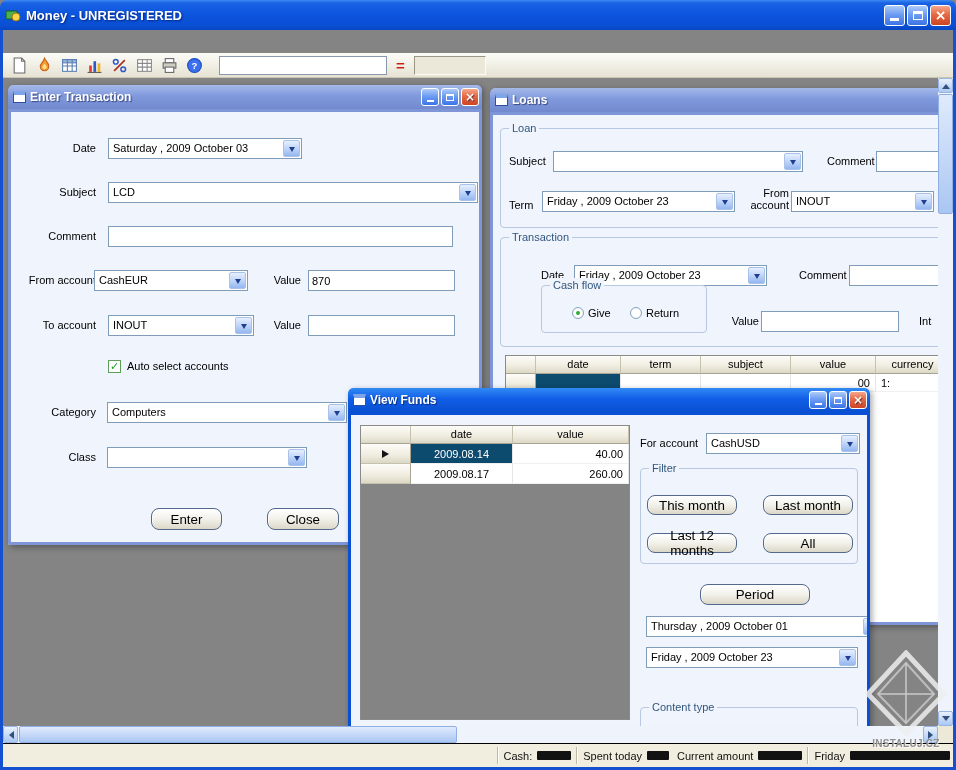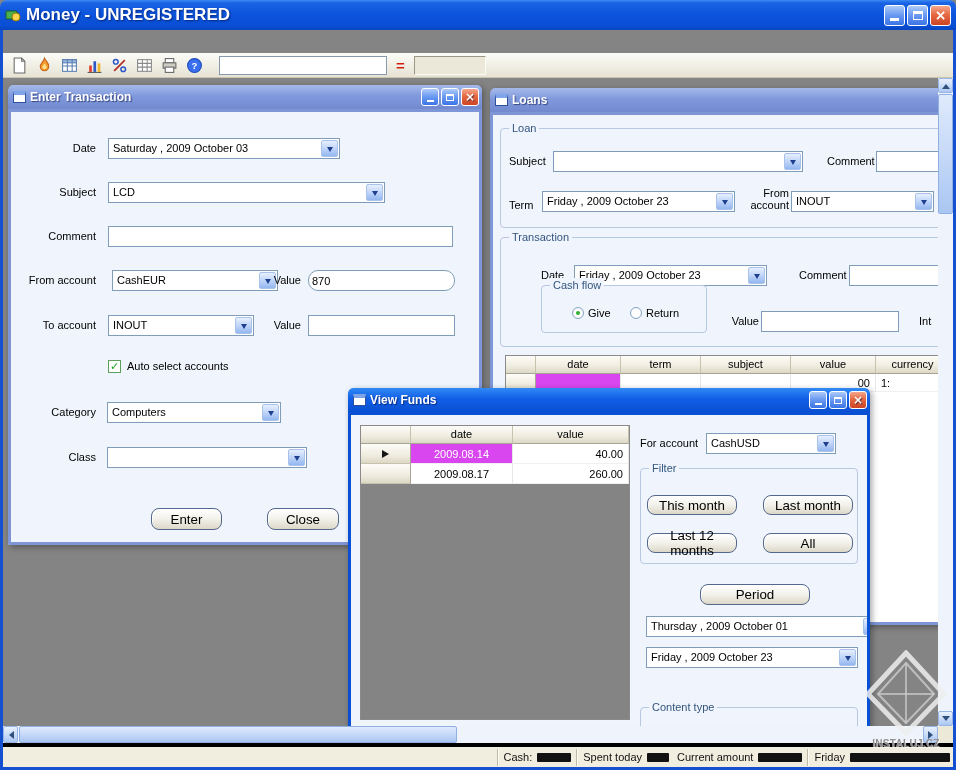--- a/index.html
+++ b/index.html
@@ -4,21 +4,21 @@
 <style>
   *{margin:0;padding:0;box-sizing:border-box}
   html,body{width:956px;height:770px}
   body{font-family:"Liberation Sans",sans-serif;font-size:11px;color:#000;background:#fff}
   .app{position:relative;width:956px;height:770px;background:#848484;overflow:hidden}
   .abs{position:absolute}
   
   .titlebar{left:0;top:0;width:956px;height:30px;border-radius:7px 7px 0 0;
     background:linear-gradient(180deg,#3a8af3 0%,#1b63e4 10%,#0c55de 45%,#0a4fd4 85%,#0846c2 100%);
     display:flex;align-items:center;padding:0 5px;color:#fff}
-  .title-text{font-weight:bold;font-size:17px;text-shadow:1px 1px 2px rgba(0,12,70,.65);margin-left:5px;flex:1}
+  .title-text{font-weight:bold;font-size:13px;text-shadow:1px 1px 2px rgba(0,12,70,.65);margin-left:5px;flex:1}
   .capbtn{width:21px;height:21px;border:1px solid #fff;border-radius:3px;margin-left:2px;display:flex;align-items:center;justify-content:center;
     background:linear-gradient(180deg,#aecbf8,#6d9cf2 45%,#3a74e6)}
   .capbtn.close{background:linear-gradient(180deg,#f5a78d,#e66a43 45%,#cc4424)}
   .g-min{width:9px;height:3px;background:#fff;margin-top:9px}
   .g-max{width:10px;height:9px;border:1px solid #fff;border-top:3px solid #fff}
   .g-x{color:#fff;font-weight:bold;font-size:14px;line-height:1;font-family:"DejaVu Sans",sans-serif}
   
   .menubar{left:3px;top:30px;width:950px;height:23px;background:#f1efe2;display:flex;align-items:center;padding-left:6px;border-bottom:1px solid #dedacb}
   .menu-item{padding:3px 9px}
   .toolbar{left:3px;top:53px;width:950px;height:25px;background:linear-gradient(180deg,#fcfcf8,#e6e3d4);border-bottom:1px solid #c9c5b2;display:flex;align-items:center;padding-left:4px}
@@ -56,33 +56,33 @@
   .chk{position:absolute;width:13px;height:13px;border:1px solid #5d9e5d;background:#fff;display:flex;align-items:center;justify-content:center}
   .tick{color:#1ca11c;font:bold 11px "DejaVu Sans",sans-serif;margin-top:-1px}
   .radio{position:absolute;width:12px;height:12px;border:1px solid #86a5c5;border-radius:50%;background:radial-gradient(#fff 55%,#e4e4e4)}
   .radio.sel::after{content:"";position:absolute;left:3px;top:3px;width:4px;height:4px;border-radius:50%;background:#2fae2f}
   
   .tbl{position:absolute;border:1px solid #8a8a8a;background:#fff;overflow:hidden}
   .flexrow{display:flex}
   .th{height:18px;line-height:17px;text-align:center;background:linear-gradient(180deg,#fdfcf8,#efecdf 60%,#dcd8c5);border-right:1px solid #c6c2ae;border-bottom:1px solid #a8a495;overflow:hidden}
   .rowsel{background:linear-gradient(180deg,#fdfcf8,#efecdf 60%,#dcd8c5);border-right:1px solid #a8a495;border-bottom:1px solid #c6c2ae;display:flex;align-items:center;justify-content:center}
   .td{border-right:1px solid #e6e6e6;border-bottom:1px solid #f0f0f0;padding:0 5px;overflow:hidden;white-space:nowrap;background:#fff}
-  .td.sel{background:#d946ef;color:#fff}
+  .td.sel{background:#0c4a6e;color:#fff}
   .marker{width:0;height:0;border-left:7px solid #151515;border-top:4px solid transparent;border-bottom:4px solid transparent}
   
   .vscroll{left:938px;top:78px;width:15px;height:648px;background:#eff3fb}
   .hscroll{left:3px;top:726px;width:935px;height:17px;background:#eff3fb}
   .sbtn{position:absolute;background:linear-gradient(180deg,#e9f1fd,#cadcf8 50%,#abc8f2);border:1px solid #97b5e4;border-radius:2px;display:flex;align-items:center;justify-content:center}
   .thumb{position:absolute;background:linear-gradient(180deg,#dfeafc,#c6d9f8 50%,#a9c6f2);border:1px solid #90b0e4;border-radius:2px}
   .tri-up{width:0;height:0;border:4px solid transparent;border-bottom:5px solid #30507e;margin-top:-3px}
   .tri-down{width:0;height:0;border:4px solid transparent;border-top:5px solid #30507e;margin-bottom:-3px}
   .tri-left{width:0;height:0;border:4px solid transparent;border-right:5px solid #30507e;margin-left:-3px}
   .tri-right{width:0;height:0;border:4px solid transparent;border-left:5px solid #30507e;margin-right:-3px}
   .corner{left:938px;top:726px;width:15px;height:17px;background:#ece9d8}
-  .statusbar{left:3px;top:743px;width:950px;height:24px;background:#f1eee0;border-top:4px solid #000000;display:flex;align-items:center;color:#111}
+  .statusbar{left:3px;top:743px;width:950px;height:24px;background:#f1eee0;border-top:1px solid #000000;display:flex;align-items:center;color:#111}
   .spanel{display:flex;align-items:center;white-space:nowrap;padding:0 3px}
   .sdiv{width:2px;height:17px;border-left:1px solid #bdb9a5;border-right:1px solid #fffef6;margin:0 2px}
   .scrib{display:inline-block;height:9px;background:#121212;margin-left:5px;border-radius:1px}
   .strip{position:absolute;background:#1450cf}
   .watermark{left:858px;top:650px;width:96px;text-align:center;z-index:60;pointer-events:none}
   .wm-text{color:#8f8f8f;font-weight:bold;font-size:10px;letter-spacing:.3px;margin-top:0;text-shadow:1px 1px 0 rgba(255,255,255,.7)}
 </style>
 </head>
 <body>
 
@@ -180,51 +180,51 @@
           <span class="cbtn">
               <span class="g-max"></span>
             </span>
           <span class="cbtn close">
               <span class="g-x">×</span>
             </span>
         </span>
       </div>
       <div class="cbody">
         <span class="lbl r" style="left:0;top:30px;width:85px">Date</span>
-        <div class="combo" style="left:97px;top:26px;width:232px">
+        <div class="combo" style="left:97px;top:26px;width:194px">
           <span class="ctext">Saturday , 2009  October  03</span>
           <span class="dropbtn"></span>
         </div>
         <span class="lbl r" style="left:0;top:74px;width:85px">Subject</span>
-        <div class="combo" style="left:97px;top:70px;width:277px">
+        <div class="combo" style="left:97px;top:70px;width:370px">
           <span class="ctext">LCD</span>
           <span class="dropbtn"></span>
         </div>
         <span class="lbl r" style="left:0;top:118px;width:85px">Comment</span>
         <input class="tbox" style="left: 97px; top: 114px; width: 345px;" value="">
         <span class="lbl r" style="left:0;top:162px;width:85px">From account</span>
-        <div class="combo" style="left:101px;top:158px;width:166px">
+        <div class="combo" style="left:83px;top:158px;width:154px">
           <span class="ctext">CashEUR</span>
           <span class="dropbtn"></span>
         </div>
         <span class="lbl r" style="left:240px;top:162px;width:50px">Value</span>
-        <input class="tbox" style="left: 297px; top: 158px; width: 147px; border-radius: 10px;" value="870">
+        <input class="tbox" style="left: 297px; top: 158px; width: 147px;" value="870">
         <span class="lbl r" style="left:0;top:207px;width:85px">To account</span>
         <div class="combo" style="left:97px;top:203px;width:146px">
           <span class="ctext">INOUT</span>
           <span class="dropbtn"></span>
         </div>
         <span class="lbl r" style="left:240px;top:207px;width:50px">Value</span>
         <input class="tbox" style="left: 297px; top: 203px; width: 147px;" value="">
         <span class="chk" style="left:97px;top:248px">
             <span class="tick">✓</span>
           </span>
         <span class="lbl" style="left:116px;top:248px">Auto select accounts</span>
         <span class="lbl r" style="left:0;top:294px;width:85px">Category</span>
-        <div class="combo" style="left:96px;top:290px;width:174px">
+        <div class="combo" style="left:96px;top:290px;width:240px">
           <span class="ctext">Computers</span>
           <span class="dropbtn"></span>
         </div>
         <span class="lbl r" style="left:0;top:339px;width:85px">Class</span>
         <div class="combo" style="left:96px;top:335px;width:200px">
           <span class="ctext"></span>
           <span class="dropbtn"></span>
         </div>
         <button class="xbtn" style="left:140px;top:396px;width:71px;height:22px">Enter</button>
         <button class="xbtn" style="left:256px;top:396px;width:72px;height:22px">Close</button>
@@ -333,21 +333,21 @@
             <span class="td" style="width:116px;height:20px;line-height:20px;text-align:right">40.00</span>
           </div>
           <div class="flexrow">
             <span class="rowsel" style="width:50px;height:20px"></span>
             <span class="td" style="width:102px;height:20px;line-height:20px;text-align:center">2009.08.17</span>
             <span class="td" style="width:116px;height:20px;line-height:20px;text-align:right">260.00</span>
           </div>
         </div>
 
         <span class="lbl" style="left:289px;top:22px">For account</span>
-        <div class="combo" style="left:355px;top:18px;width:130px">
+        <div class="combo" style="left:355px;top:18px;width:154px">
           <span class="ctext">CashUSD</span>
           <span class="dropbtn"></span>
         </div>
         <div class="grp" style="left:289px;top:53px;width:218px;height:96px">
           <span class="legend">Filter</span>
           <button class="xbtn" style="left:6px;top:26px;width:90px;height:20px">This month</button>
           <button class="xbtn" style="left:122px;top:26px;width:90px;height:20px">Last month</button>
           <button class="xbtn" style="left:6px;top:64px;width:90px;height:20px">Last 12 months</button>
           <button class="xbtn" style="left:122px;top:64px;width:90px;height:20px">All</button>
         </div>

